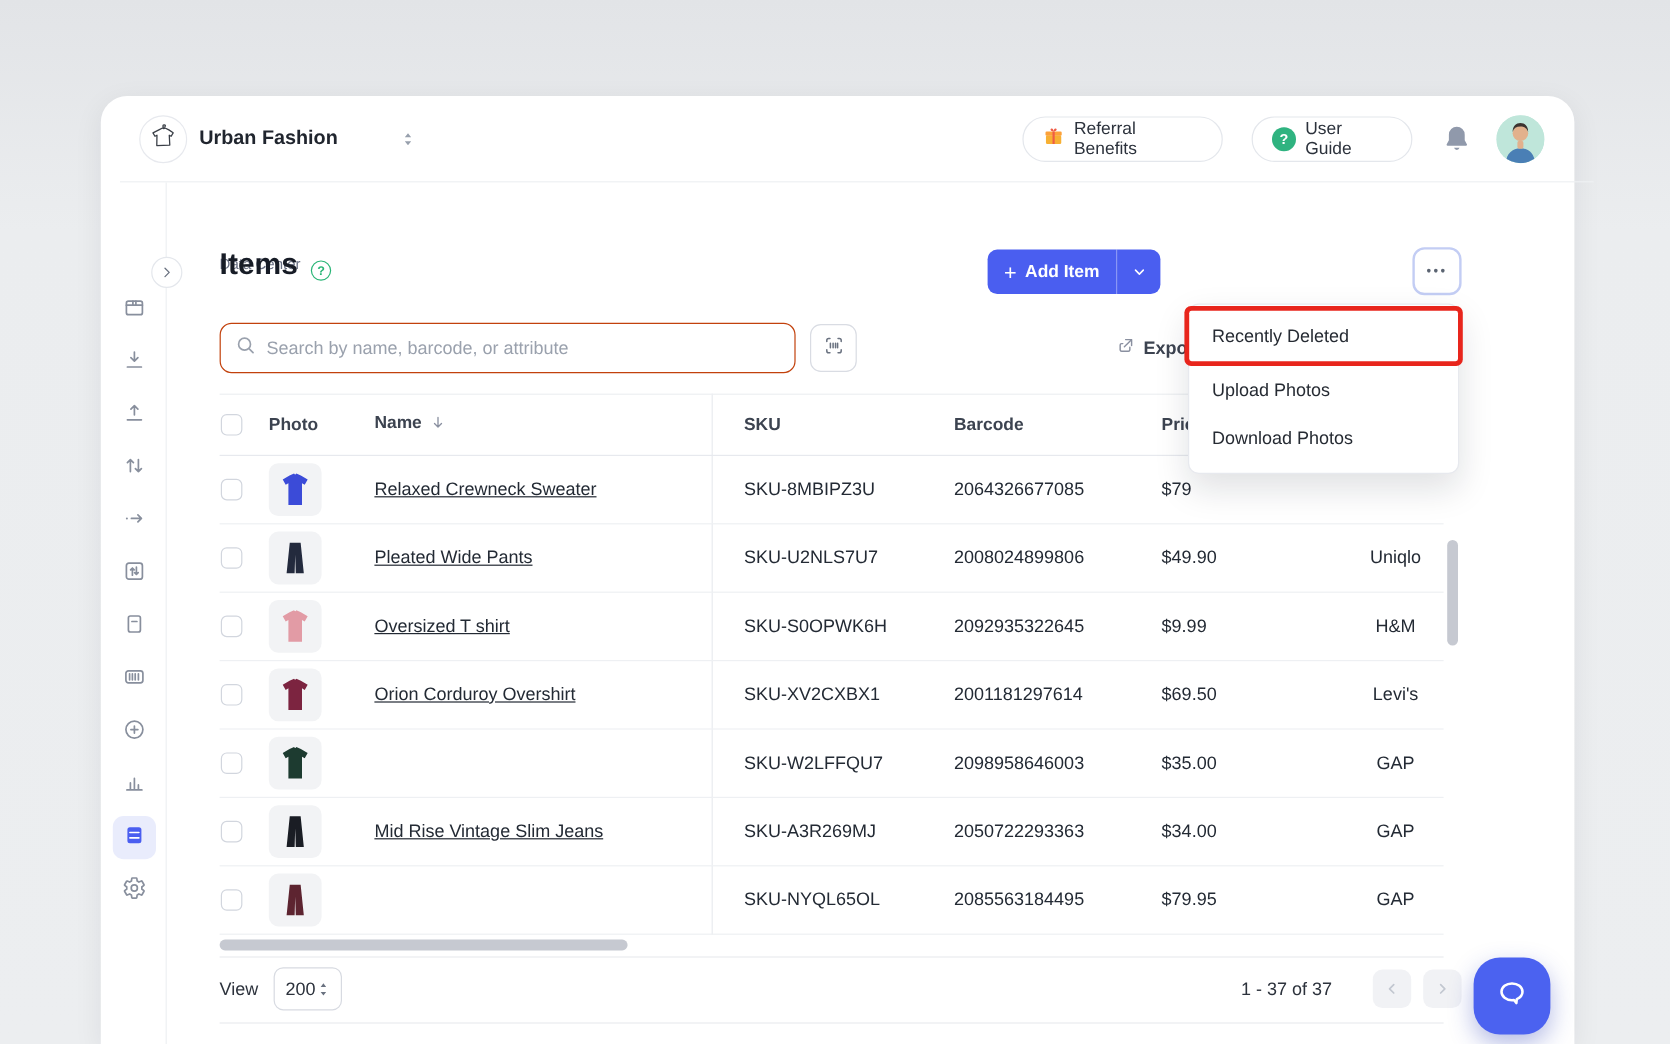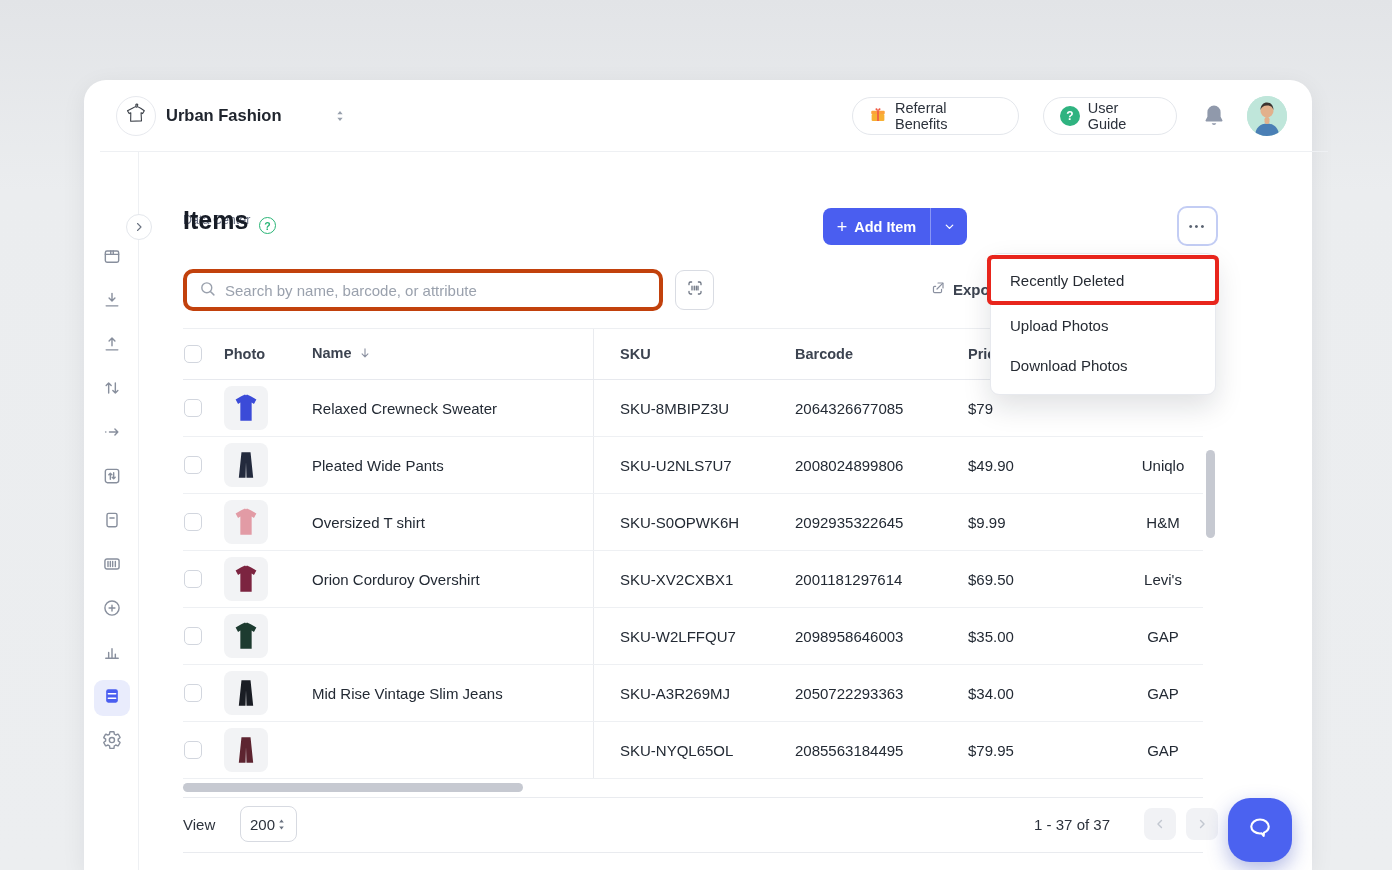--- a/index.html
+++ b/index.html
@@ -52,21 +52,21 @@
   .btn-import { position:absolute; left:893px; top:128px; width:192px; height:37px; border-radius:8px;
                 background:#fff; border:1px solid #d7dae1; display:flex; align-items:center; gap:9px;
                 padding:0 13px; font-size:14.5px; color:#2c323c; cursor:pointer; }
   .excel-ic { width:16px; height:16px; border:1.5px solid #9aa1ad; border-radius:3px; position:relative; flex:0 0 16px; }
   .excel-ic:before, .excel-ic:after { content:""; position:absolute; left:3px; right:3px; top:50%; height:1.5px; background:#6a7280; }
   .excel-ic:before { transform:rotate(45deg); } .excel-ic:after { transform:rotate(-45deg); }
   .btn-more { position:absolute; left:1093px; top:126px; width:41px; height:40px; border-radius:10px;
               background:#fff; border:2px solid #c3cdf4; color:#5b6472; font-size:11px; letter-spacing:2px;
               display:flex; align-items:center; justify-content:center; cursor:pointer; z-index:10; }
 
-  .searchbox { position:absolute; left:99px; top:189px; width:480px; height:42px; border:4px solid #c2410c;
+  .searchbox { position:absolute; left:99px; top:189px; width:480px; height:42px; border:1px solid #c2410c;
                border-radius:10px; display:flex; align-items:center; padding:0 12px; gap:9px; background:#fff; }
   .searchbox input { border:none; outline:none; flex:1; font-size:15px; color:#2c323c; font-family:inherit; background:transparent; }
   .searchbox input::placeholder { color:#9aa1ad; }
   .btn-scan { position:absolute; left:591px; top:190px; width:39px; height:40px; border:1px solid #d9dce3;
               border-radius:9px; background:#fff; display:flex; align-items:center; justify-content:center; cursor:pointer; }
   .export-link { position:absolute; left:846px; top:200px; display:flex; align-items:center; gap:7px;
                  font-size:15px; font-weight:600; color:#3c4350; cursor:pointer; }
 
   
   .more-menu { position:absolute; left:906px; top:173px; width:226px; background:#fff; border:1px solid #e7e9ee;
@@ -78,35 +78,35 @@
   
   .table { position:absolute; left:99px; top:248px; width:1020px; }
   .col-divider { position:absolute; left:410px; top:0; width:1px; height:451px; background:#e9ebef; }
   .thead { position:relative; height:52px; border-top:1px solid #edeff2; border-bottom:1px solid #e7e9ee;
            font-size:14.5px; font-weight:600; color:#3c4350; }
   .trow { position:relative; height:57px; border-bottom:1px solid #eef0f3; cursor:pointer; }
   .cell { position:absolute; top:50%; transform:translateY(-50%); font-size:15px; color:#232a34; white-space:nowrap; }
   .thead .cell { font-size:14.5px; color:#3c4350; }
   .checkbox { position:absolute; left:1px; top:50%; transform:translateY(-50%); width:18px; height:18px;
               border:1.5px solid #d2d6de; border-radius:5px; background:#fff; cursor:pointer; }
-  .c-photo { left:41px; } .c-name { left:129px; width:200px; white-space:normal; line-height:1.4; }
+  .c-photo { left:41px; } .c-name { left:129px; width:200px; white-space:normal; line-height:1.4;text-decoration:underline; }
   .c-sku { left:437px; } .c-barcode { left:612px; } .c-price { left:785px; }
   .c-brand { left:905px; width:150px; text-align:center; }
   .thumb { position:absolute; left:41px; top:6px; width:44px; height:44px; border-radius:8px; background:#f2f3f5;
            display:flex; align-items:center; justify-content:center; overflow:hidden; }
   .name-sort { display:inline-block; vertical-align:-2px; margin-left:6px; }
 
   .vscroll { position:absolute; left:1122px; top:370px; width:9px; height:88px; border-radius:5px; background:#c6c9d1; cursor:pointer; }
   .hscroll { position:absolute; left:99px; top:703px; width:340px; height:9px; border-radius:5px; background:#c6c9d1; cursor:pointer; }
 
   
   .footer-line-top { position:absolute; left:99px; top:717px; width:1020px; height:1px; background:#e9ebef; }
   .footer-line-bot { position:absolute; left:99px; top:772px; width:1020px; height:1px; background:#e9ebef; }
   .view-label { position:absolute; left:99px; top:736px; font-size:15px; color:#2c323c; }
-  .page-size { position:absolute; left:156px; top:726px; width:57px; height:36px; border:1px solid #d7dae1;
+  .page-size { position:absolute; left:144px; top:726px; width:57px; height:36px; border:1px solid #d7dae1;
                border-radius:8px; background:#fff; display:flex; align-items:center; justify-content:space-between;
                padding:0 9px; font-size:15px; color:#2c323c; cursor:pointer; }
   .range { position:absolute; left:850px; top:736px; width:176px; text-align:right; font-size:15px; color:#2c323c; }
   .pg-btn { position:absolute; top:728px; width:32px; height:32px; border-radius:8px; background:#f1f2f5;
             display:flex; align-items:center; justify-content:center; cursor:pointer; }
   .pg-prev { left:1060px; } .pg-next { left:1102px; }
 
   .chat-fab { position:absolute; left:1228px; top:798px; width:64px; height:64px; border-radius:22px;
               background:#4b62f0; display:flex; align-items:center; justify-content:center;
               box-shadow:0 8px 20px rgba(40,60,180,.35); cursor:pointer; z-index:40; }

